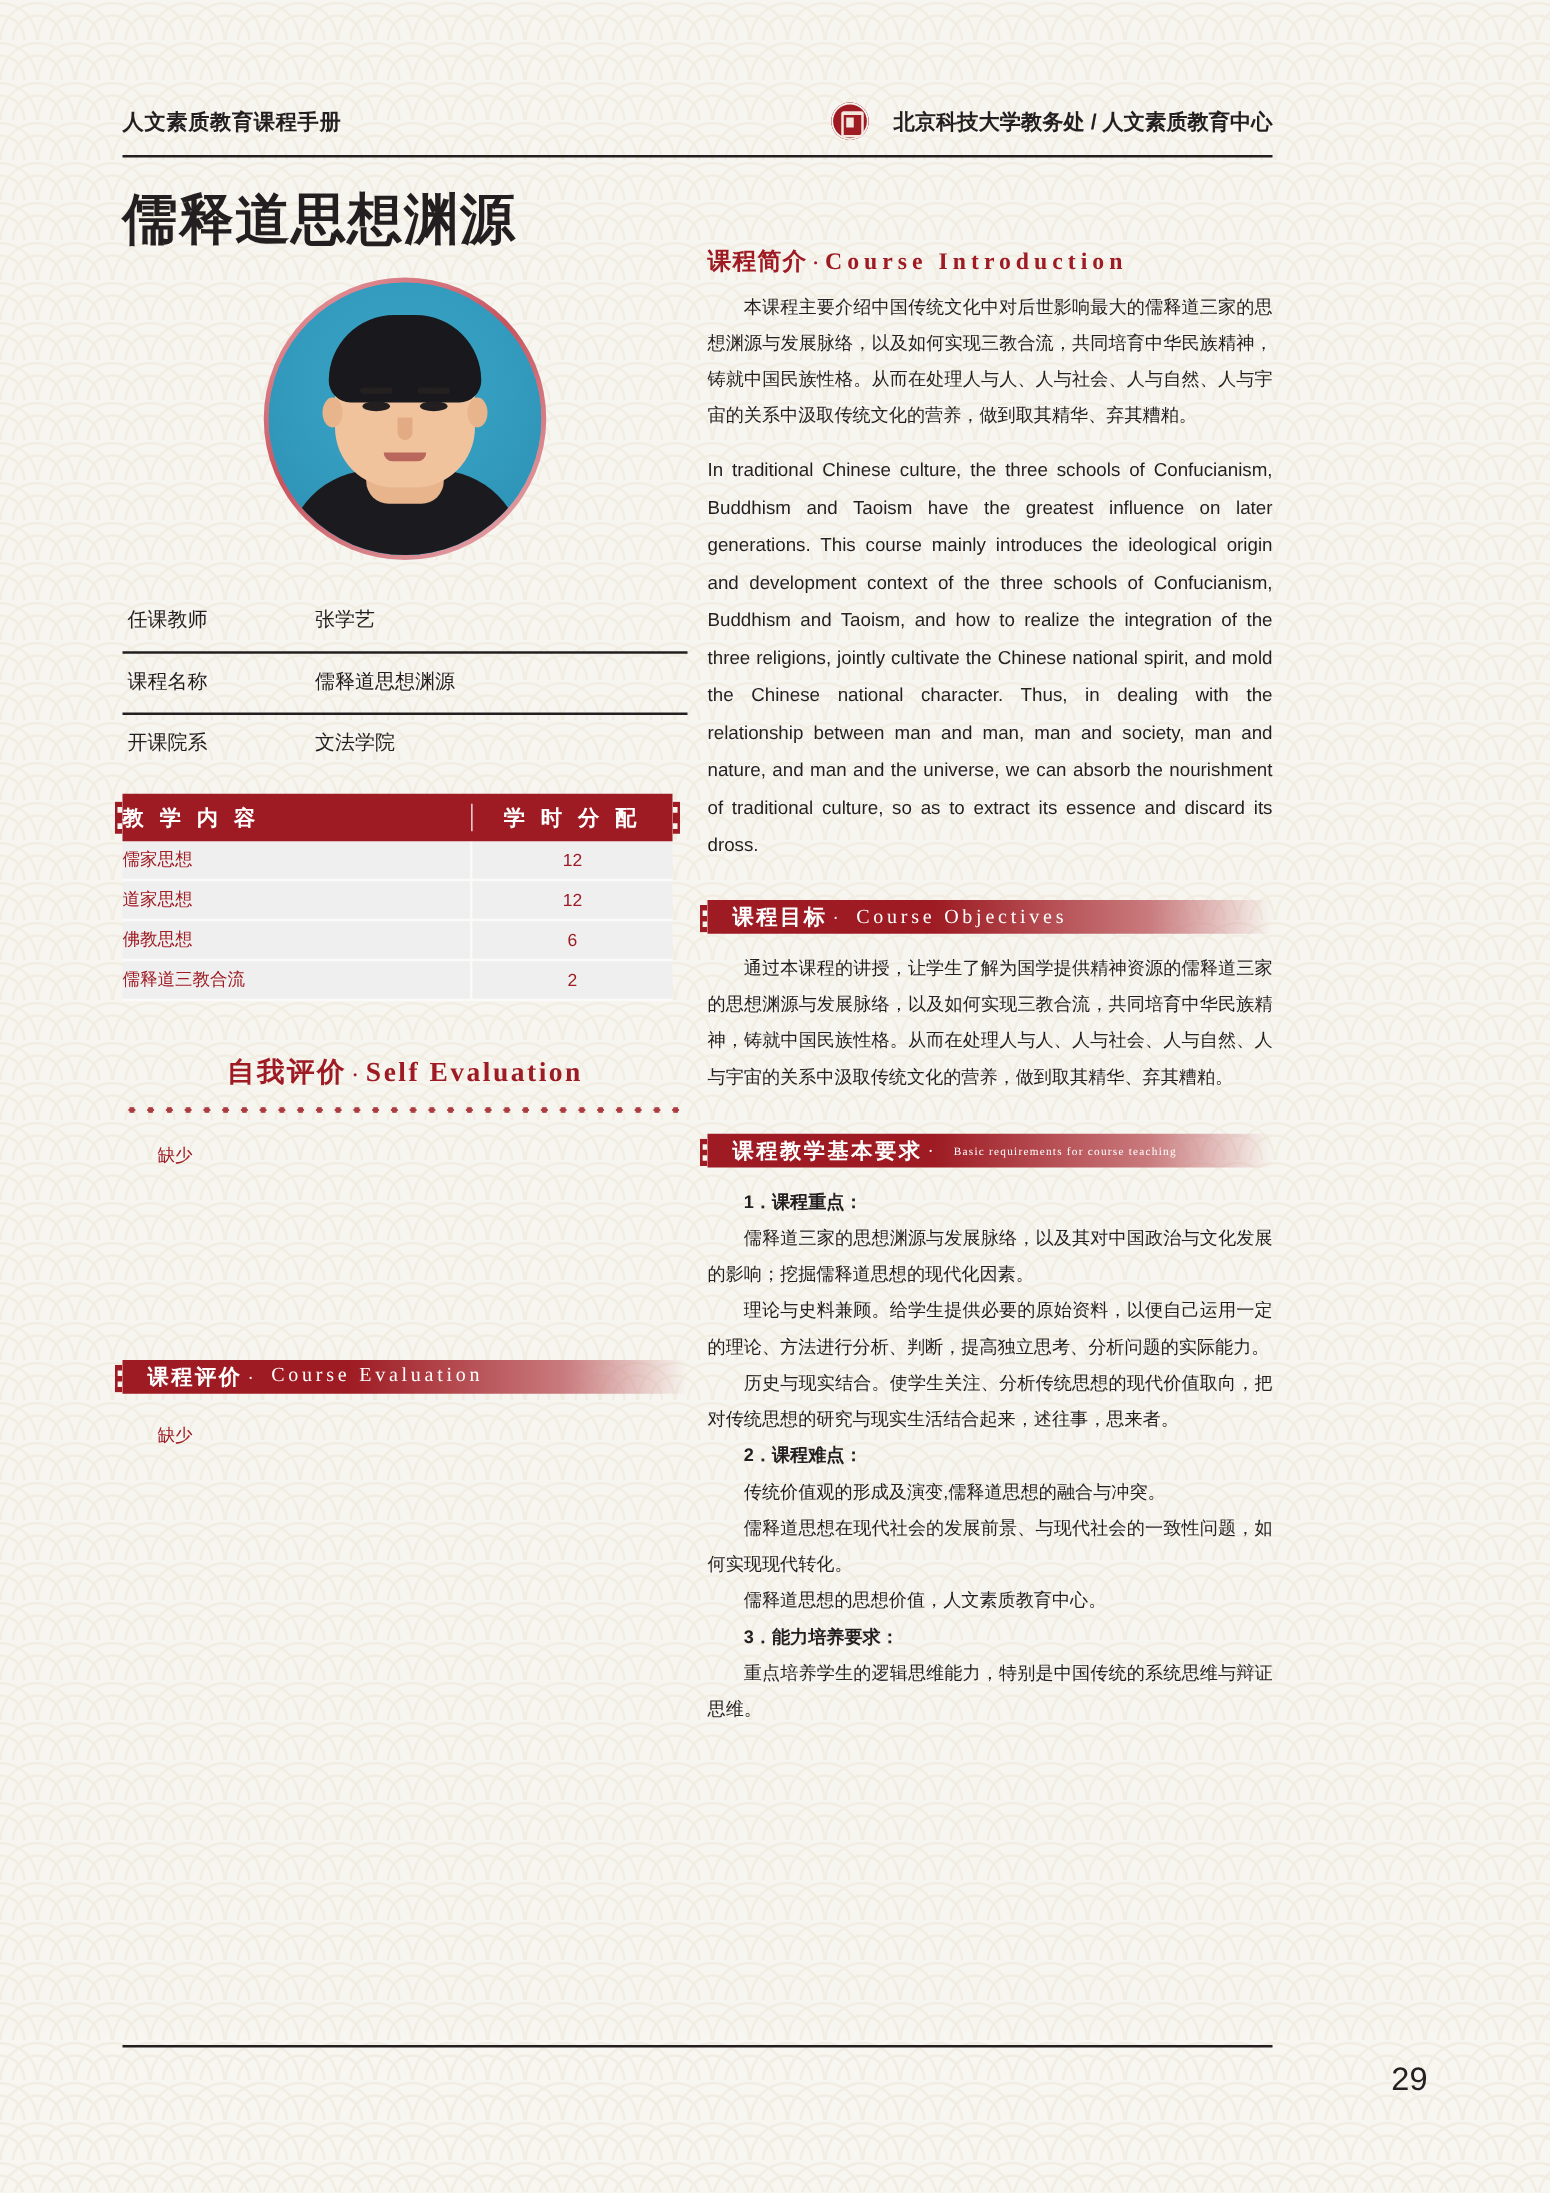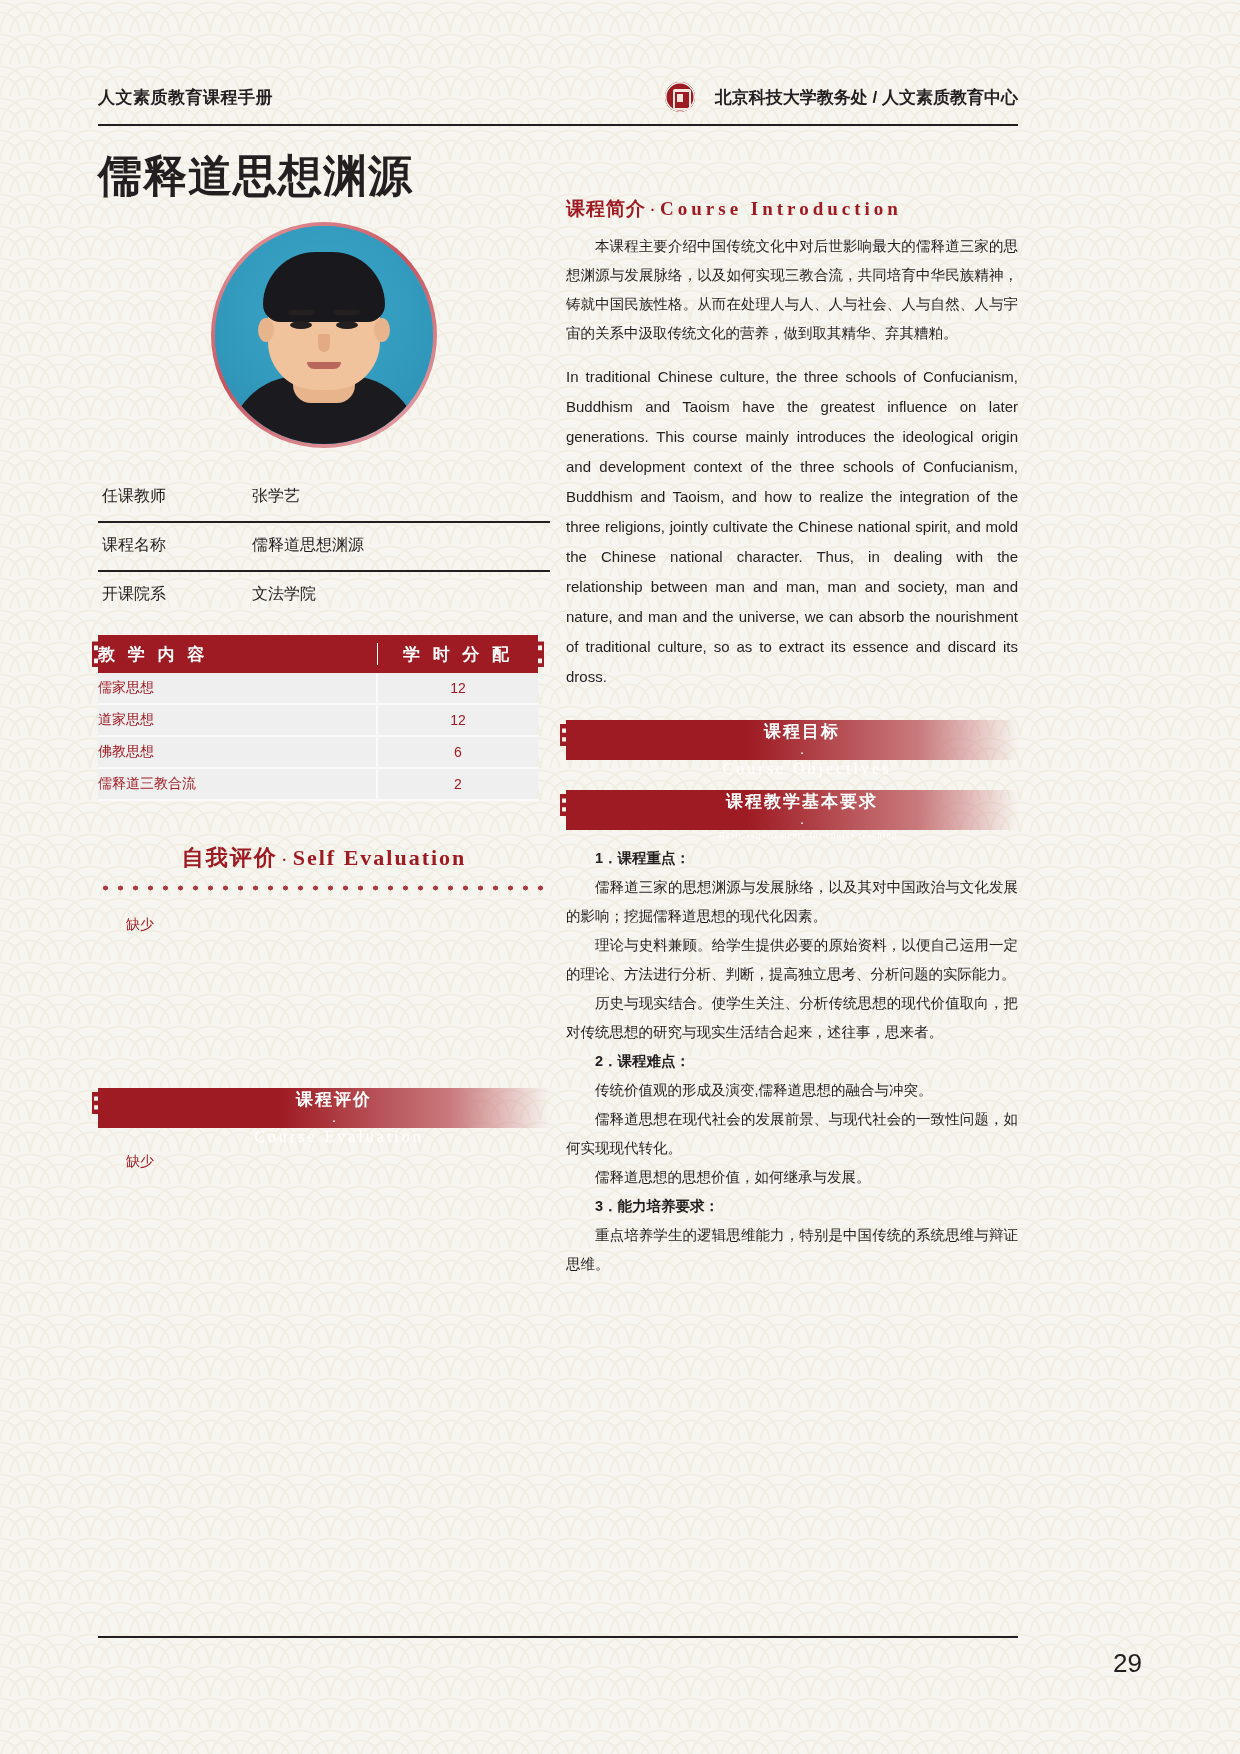--- a/index.html
+++ b/index.html
@@ -154,23 +154,23 @@
     background-image:radial-gradient(circle,#9e1b23 2.4px, transparent 2.6px);
     background-size:15px 6px;background-repeat:repeat-x;
     opacity:.85;
   }
   .sec-body{
     margin-top:20px;padding-left:28px;font-size:14px;color:#9e1b23;line-height:1.9;
   }
 
   
   .ribbon{
-    position:relative;height:40px;display:flex;align-items:center;
+    position:relative;height:27px;display:flex;align-items:center;
     background:linear-gradient(90deg,#9e1b23 0%,#9e1b23 40%,#c97a7d 78%,rgba(235,214,212,0) 100%);
-    padding-left:20px;color:#fff;flex-direction:column;
+    padding-left:20px;color:#fff;
   }
   .ribbon .notch{
     position:absolute;left:-6px;top:4px;width:6px;height:22px;background:#9e1b23;
     -webkit-clip-path:polygon(0 0,100% 0,100% 20%,35% 20%,35% 40%,100% 40%,100% 60%,35% 60%,35% 80%,100% 80%,100% 100%,0 100%);
     clip-path:polygon(0 0,100% 0,100% 20%,35% 20%,35% 40%,100% 40%,100% 60%,35% 60%,35% 80%,100% 80%,100% 100%,0 100%);
   }
   .ribbon-cn{font-size:17px;font-weight:bold;letter-spacing:2px;}
   .ribbon-en{
     font-size:16px;letter-spacing:3px;margin-left:10px;
     font-family:"Liberation Serif","DejaVu Serif",serif;
@@ -319,40 +319,41 @@
       <p class="para-en">In traditional Chinese culture, the three schools of Confucianism, Buddhism and Taoism have the greatest influence on later generations. This course mainly introduces the ideological origin and development context of the three schools of Confucianism, Buddhism and Taoism, and how to realize the integration of the three religions, jointly cultivate the Chinese national spirit, and mold the Chinese national character. Thus, in dealing with the relationship between man and man, man and society, man and nature, and man and the universe, we can absorb the nourishment of traditional culture, so as to extract its essence and discard its dross.</p>
     </div>
 
     <div class="block" style="margin-top:28px;">
       <div class="ribbon">
         <span class="notch"></span>
         <span class="ribbon-cn">课程目标</span>
         <span class="ribbon-dot">·</span>
         <span class="ribbon-en">Course  Objectives</span>
       </div>
+      <p class="para-cn" style="margin-top:14px;">通过本课程的讲授，让学生了解为国学提供精神资源的儒释道三家的思想渊源与发展脉络，以及如何实现三教合流，共同培育中华民族精神，铸就中国民族性格。从而在处理人与人、人与社会、人与自然、人与宇宙的关系中汲取传统文化的营养，做到取其精华、弃其糟粕。</p>
     </div>
 
     <div class="block" style="margin-top:30px;">
       <div class="ribbon">
         <span class="notch"></span>
         <span class="ribbon-cn">课程教学基本要求</span>
         <span class="ribbon-dot">·</span>
         <span class="ribbon-en small">Basic requirements for course teaching</span>
       </div>
 
       <div style="margin-top:14px;">
         <p class="para-plain para-indent bold-item">1．课程重点：</p>
         <p class="para-plain para-indent">儒释道三家的思想渊源与发展脉络，以及其对中国政治与文化发展的影响；挖掘儒释道思想的现代化因素。</p>
         <p class="para-plain para-indent">理论与史料兼顾。给学生提供必要的原始资料，以便自己运用一定的理论、方法进行分析、判断，提高独立思考、分析问题的实际能力。</p>
         <p class="para-plain para-indent">历史与现实结合。使学生关注、分析传统思想的现代价值取向，把对传统思想的研究与现实生活结合起来，述往事，思来者。</p>
 
         <p class="para-plain para-indent bold-item">2．课程难点：</p>
         <p class="para-plain para-indent">传统价值观的形成及演变,儒释道思想的融合与冲突。</p>
         <p class="para-plain para-indent">儒释道思想在现代社会的发展前景、与现代社会的一致性问题，如何实现现代转化。</p>
-        <p class="para-plain para-indent">儒释道思想的思想价值，如何继承与发展。</p>
+        <p class="para-plain para-indent">儒释道思想的思想价值，人文素质教育中心。</p>
 
         <p class="para-plain para-indent bold-item">3．能力培养要求：</p>
         <p class="para-plain para-indent">重点培养学生的逻辑思维能力，特别是中国传统的系统思维与辩证思维。</p>
       </div>
     </div>
 
   </div>
 
   <div class="footer-rule"></div>
   <div class="page-num">29</div>

